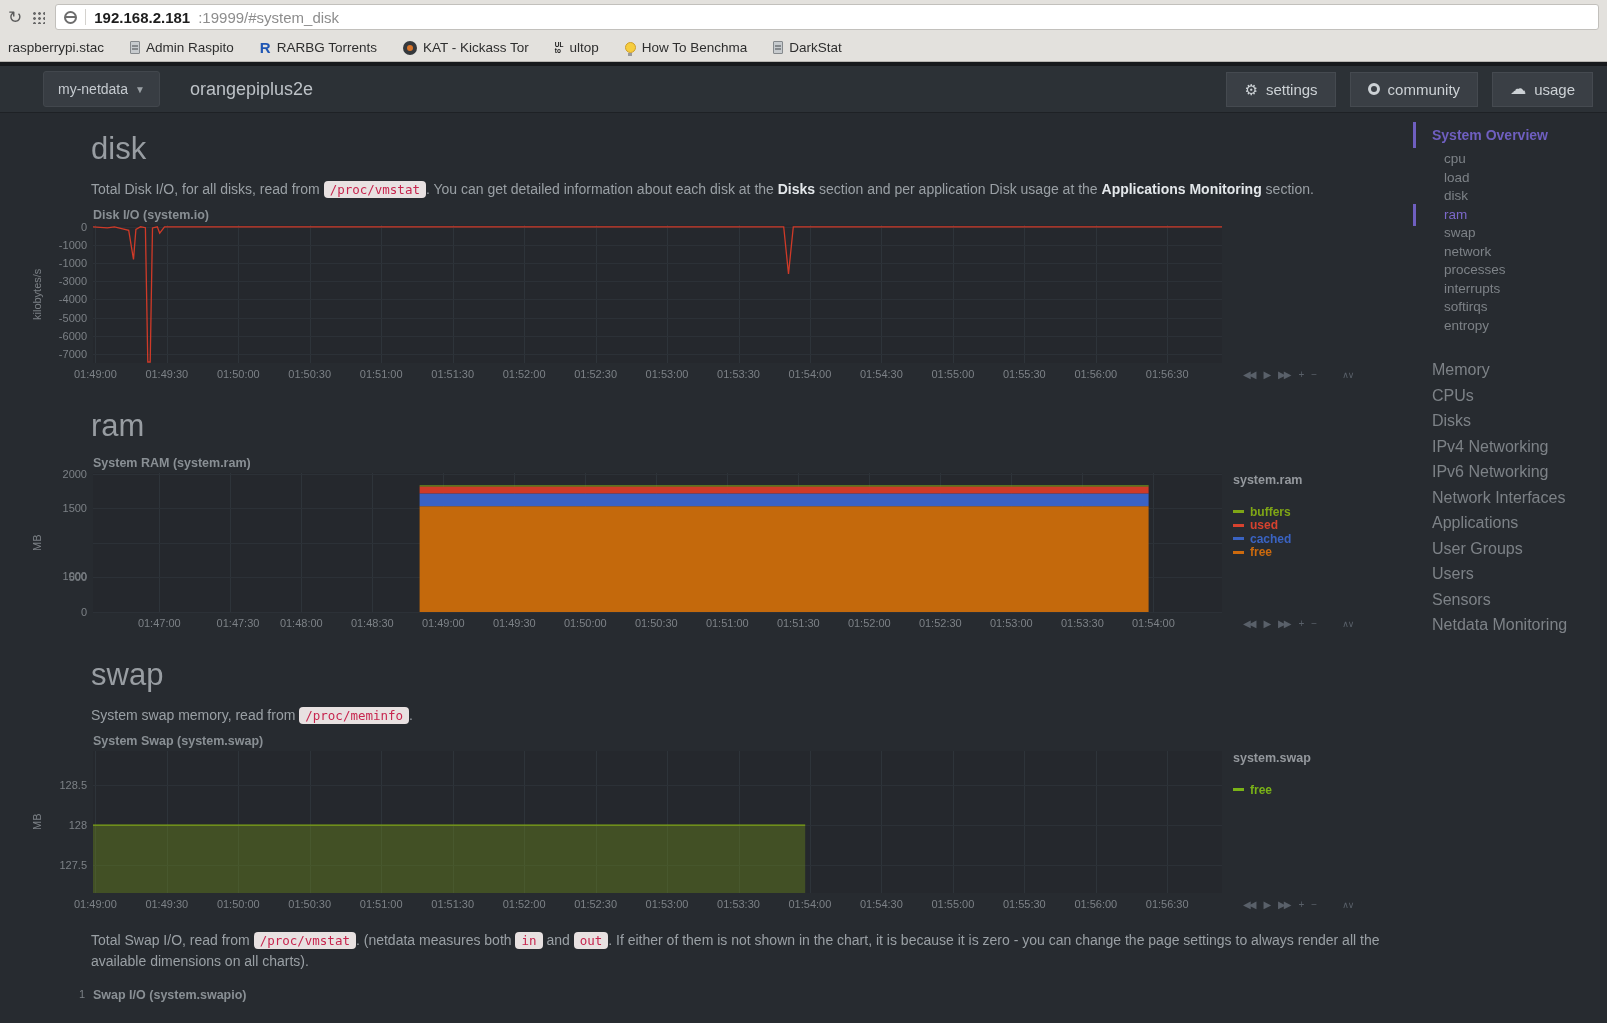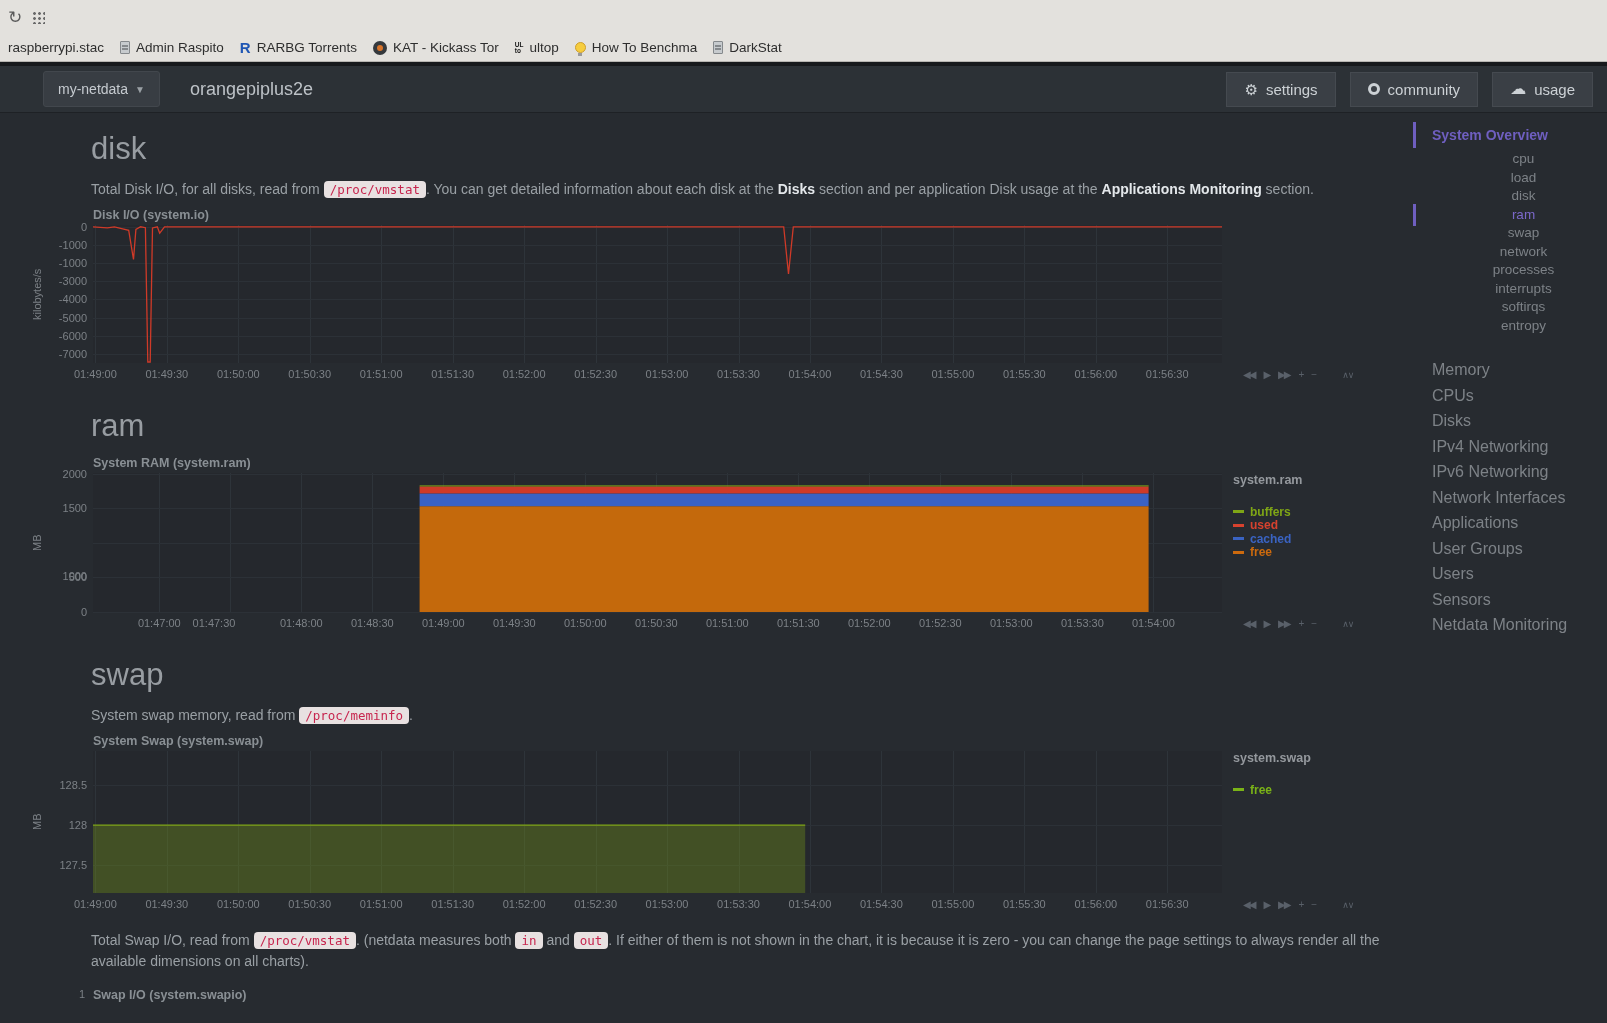--- a/index.html
+++ b/index.html
@@ -15,21 +15,21 @@
     background-size:5px 5px; background-position:0 0; }
   .url-bar { flex:1; height:26px; background:#fff; border:1px solid #c2c0bc; border-radius:3px;
              display:flex; align-items:center; padding:0 8px; gap:8px; }
   .globe-icon { width:13px; height:13px; border:2px solid #6d6d6d; border-radius:50%;
                 position:relative; flex:none; }
   .globe-icon::before { content:""; position:absolute; left:-1px; right:-1px; top:3.5px;
                         height:2px; background:#6d6d6d; }
   .url-sep { width:1px; height:16px; background:#d4d2ce; }
   .url-host { font-size:15px; font-weight:bold; color:#1d1d1d; }
   .url-rest { font-size:15px; color:#8d8d8d; }
-  .chrome-bookmarks { height:28px; display:flex; align-items:center; padding:0 8px; gap:16px;
+  .chrome-bookmarks { height:28px; display:flex; align-items:center; padding:0 8px; gap:26px;
                       border-bottom:1px solid #b7b5b1; }
   .bookmark { display:flex; align-items:center; gap:6px; cursor:pointer; white-space:nowrap; }
   .bookmark .bm-label { font-size:13.5px; color:#2e2e2e; }
   .bi-page { width:10px; height:13px; background:#c7cbce; border:1px solid #85898c;
              border-radius:1px; position:relative; }
   .bi-page::before { content:""; position:absolute; left:1px; top:3px; width:6px; height:1.5px;
                      background:#85898c; box-shadow:0 3px 0 #85898c; }
   .bi-R { color:#1f56b4; font-weight:bold; font-size:15px; line-height:1; }
   .bi-shield { width:14px; height:14px; border-radius:50%; background:#35393d; position:relative; }
   .bi-shield::before { content:""; position:absolute; left:4px; top:4px; width:6px; height:6px;
@@ -85,34 +85,40 @@
   .ct-icon { cursor:pointer; letter-spacing:-2px; }
   .ct-resize { margin-left:18px; letter-spacing:-1px; font-size:9px; cursor:ns-resize; }
   .swapio-tick { font-size:11px; color:#7c8186; margin-left:-12px; }
 
   
   .sidebar { position:absolute; right:4px; top:14px; width:190px; font-size:13.5px; }
   .sb-category { position:relative; padding-left:19px; font-size:14px; font-weight:bold;
                  color:#6f5fc0; margin-bottom:7px; cursor:pointer; }
   .sb-category::before { content:""; position:absolute; left:0; top:-5px; bottom:-5px; width:3px;
                          background:#6f5fc0; }
-  .sb-item { position:relative; padding-left:31px; color:#7d8287; line-height:18.5px; cursor:pointer;text-align:center; }
+  .sb-item { position:relative; padding-left:31px; color:#7d8287; line-height:18.5px; cursor:pointer; }
   .sb-item.active { color:#7b68c9; }
   .sb-item.active::before { content:""; position:absolute; left:0; top:-2px; bottom:-2px; width:3px;
                             background:#6f5fc0; }
   .sb-sections { margin-top:22px; }
   .sb-section { padding-left:19px; color:#7d8287; font-size:16px; line-height:25.5px; cursor:pointer; }
 </style>
 </head>
 <body>
 
 <div class="chrome">
   <div class="chrome-toolbar">
     <span class="tb-icon">↻</span>
     <span class="grid-icon"></span>
+    <div class="url-bar">
+      <span class="globe-icon"></span>
+      <span class="url-sep"></span>
+      <span class="url-host">192.168.2.181</span>
+      <span class="url-rest">:19999/#system_disk</span>
+    </div>
   </div>
   <div class="chrome-bookmarks" id="bookmarks">
       <div class="bookmark">
         <span class="bm-label">raspberrypi.stac</span>
       </div>
       <div class="bookmark">
         <span class="bi-page"></span>
         <span class="bm-label">Admin Raspito</span>
       </div>
       <div class="bookmark">
@@ -260,21 +266,21 @@
             <rect x="326.6" y="20.4" width="729.0" height="12.8" fill="#3a62c4"></rect>
             <rect x="326.6" y="13.5" width="729.0" height="6.9" fill="#cf3a28"></rect>
             <rect x="326.6" y="12.4" width="729.0" height="1.0" fill="#7fa616"></rect>
           </svg>
           <div class="ytick" style="top: -5.3px;">2000</div>
           <div class="ytick" style="top: 29.3px;">1500</div>
           <div class="ytick" style="top: 63.8px; margin-top: 33px;">1000</div>
           <div class="ytick" style="top: 98.4px;">500</div>
           <div class="ytick" style="top: 133px;">0</div>
           <div class="xtick" style="left: 66.3px; top: 144px;">01:47:00</div>
-          <div class="xtick" style="left: 121px; top: 144px;">01:47:30</div>
+          <div class="xtick" style="left: 145px; top: 144px;">01:47:30</div>
           <div class="xtick" style="left: 208.3px; top: 144px;">01:48:00</div>
           <div class="xtick" style="left: 279.3px; top: 144px;">01:48:30</div>
           <div class="xtick" style="left: 350.3px; top: 144px;">01:49:00</div>
           <div class="xtick" style="left: 421.3px; top: 144px;">01:49:30</div>
           <div class="xtick" style="left: 492.3px; top: 144px;">01:50:00</div>
           <div class="xtick" style="left: 563.3px; top: 144px;">01:50:30</div>
           <div class="xtick" style="left: 634.3px; top: 144px;">01:51:00</div>
           <div class="xtick" style="left: 705.3px; top: 144px;">01:51:30</div>
           <div class="xtick" style="left: 776.3px; top: 144px;">01:52:00</div>
           <div class="xtick" style="left: 847.3px; top: 144px;">01:52:30</div>

